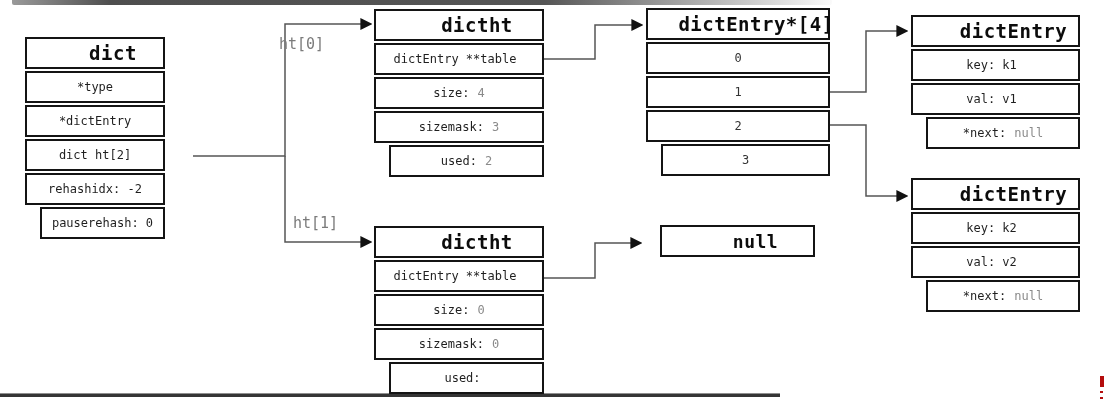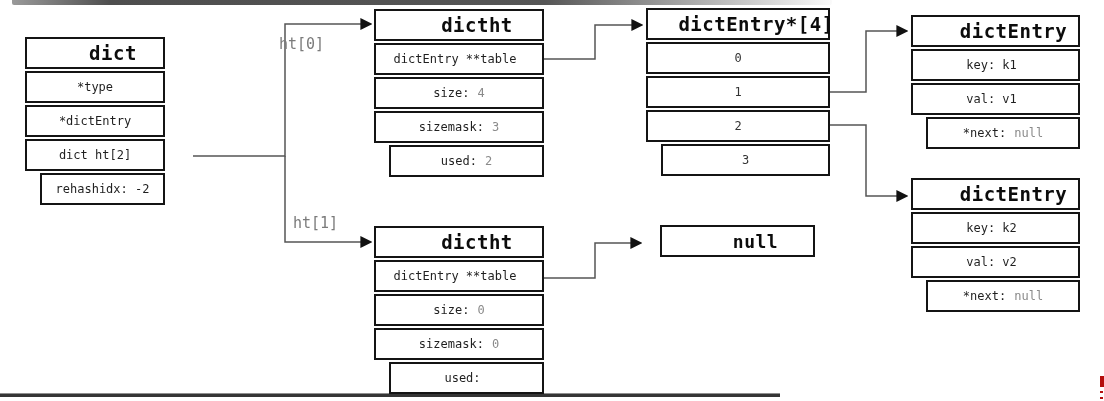--- a/index.html
+++ b/index.html
@@ -59,20 +59,21 @@
     <path d="M814 125 L866 125 L866 196 L906 196" fill="none" stroke="#555" stroke-width="1.5" marker-end="url(#arr)"></path>
     <path d="M544 278 L595 278 L595 243 L640 243" fill="none" stroke="#555" stroke-width="1.5" marker-end="url(#arr)"></path>
   </svg>
 
   <div class="box" style="left:25px;top:37px;width:140px;">
     <div class="cell title">dict</div>
     <div class="cell">*type</div>
     <div class="cell">*dictEntry</div>
     <div class="cell">dict ht[2]</div>
     <div class="cell">rehashidx: -2</div>
+    <div class="cell">pauserehash: 0</div>
   </div>
 
   <div class="ptr-label" style="left:279px;top:35px;">ht[0]</div>
   <div class="ptr-label" style="left:293px;top:214px;">ht[1]</div>
 
   <div class="box" style="left:374px;top:9px;width:170px;">
     <div class="cell title">dictht</div>
     <div class="cell">
       <span>dictEntry **table</span>
         <span class="val"></span>

